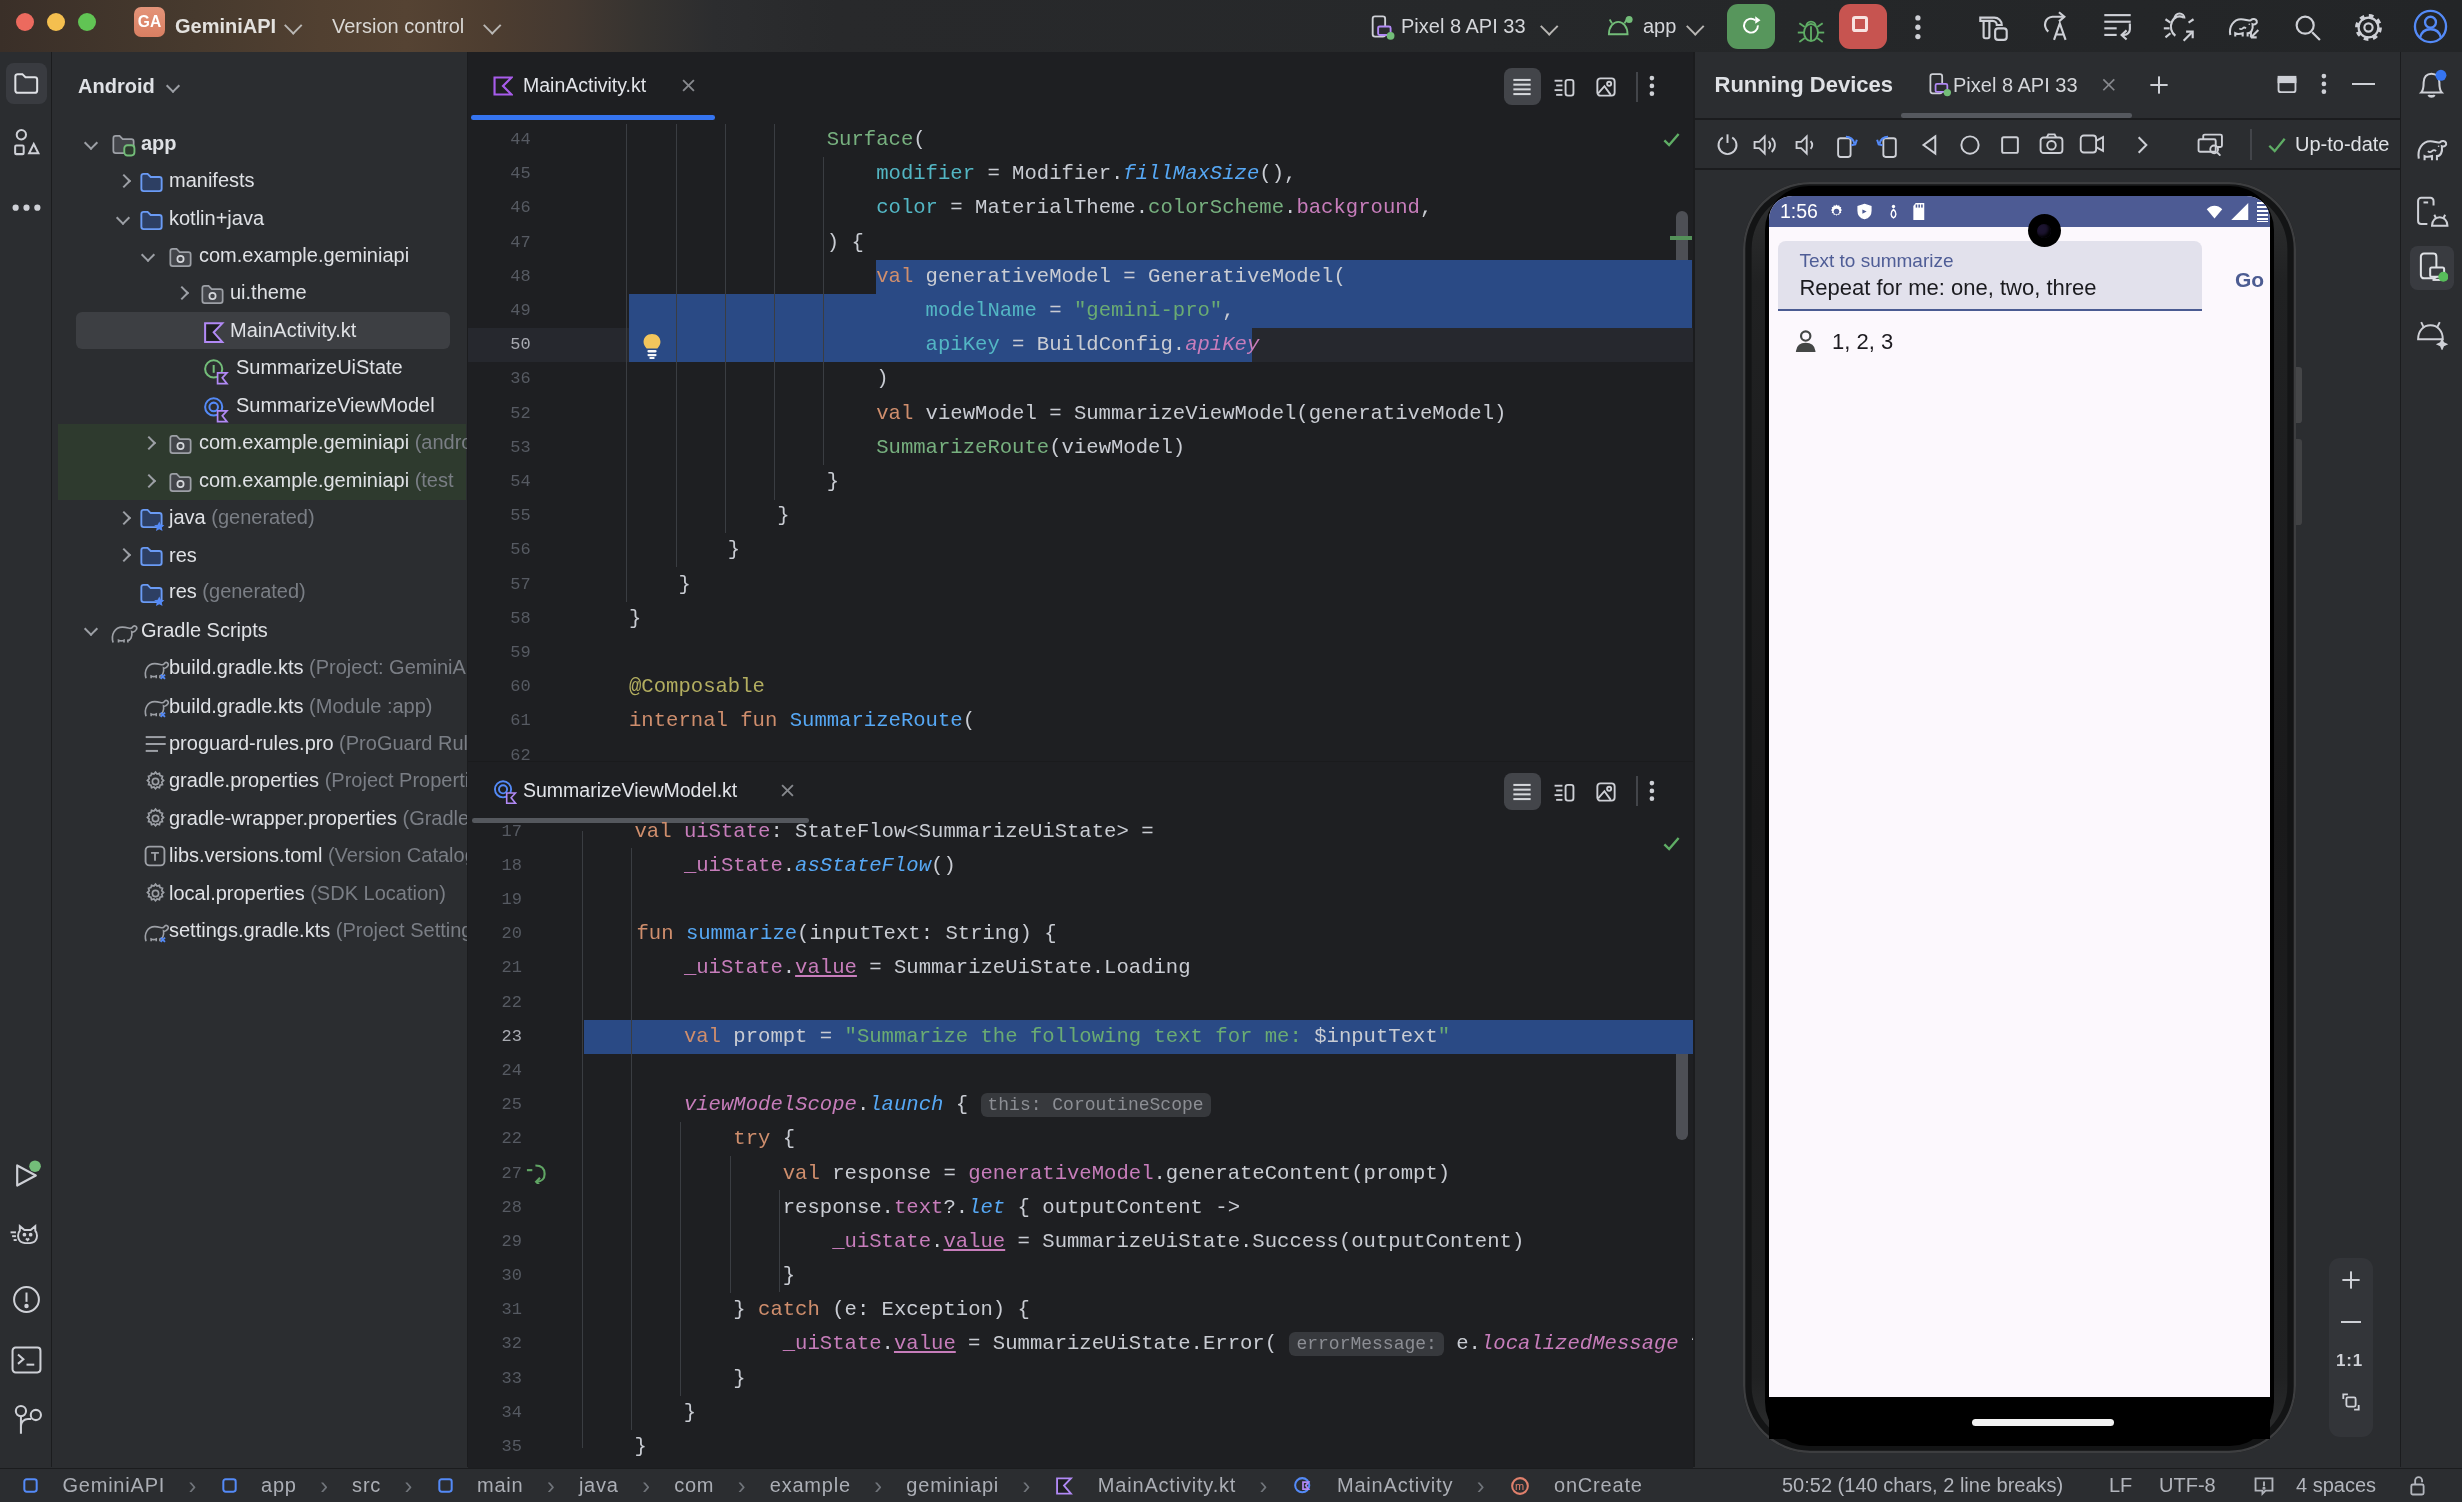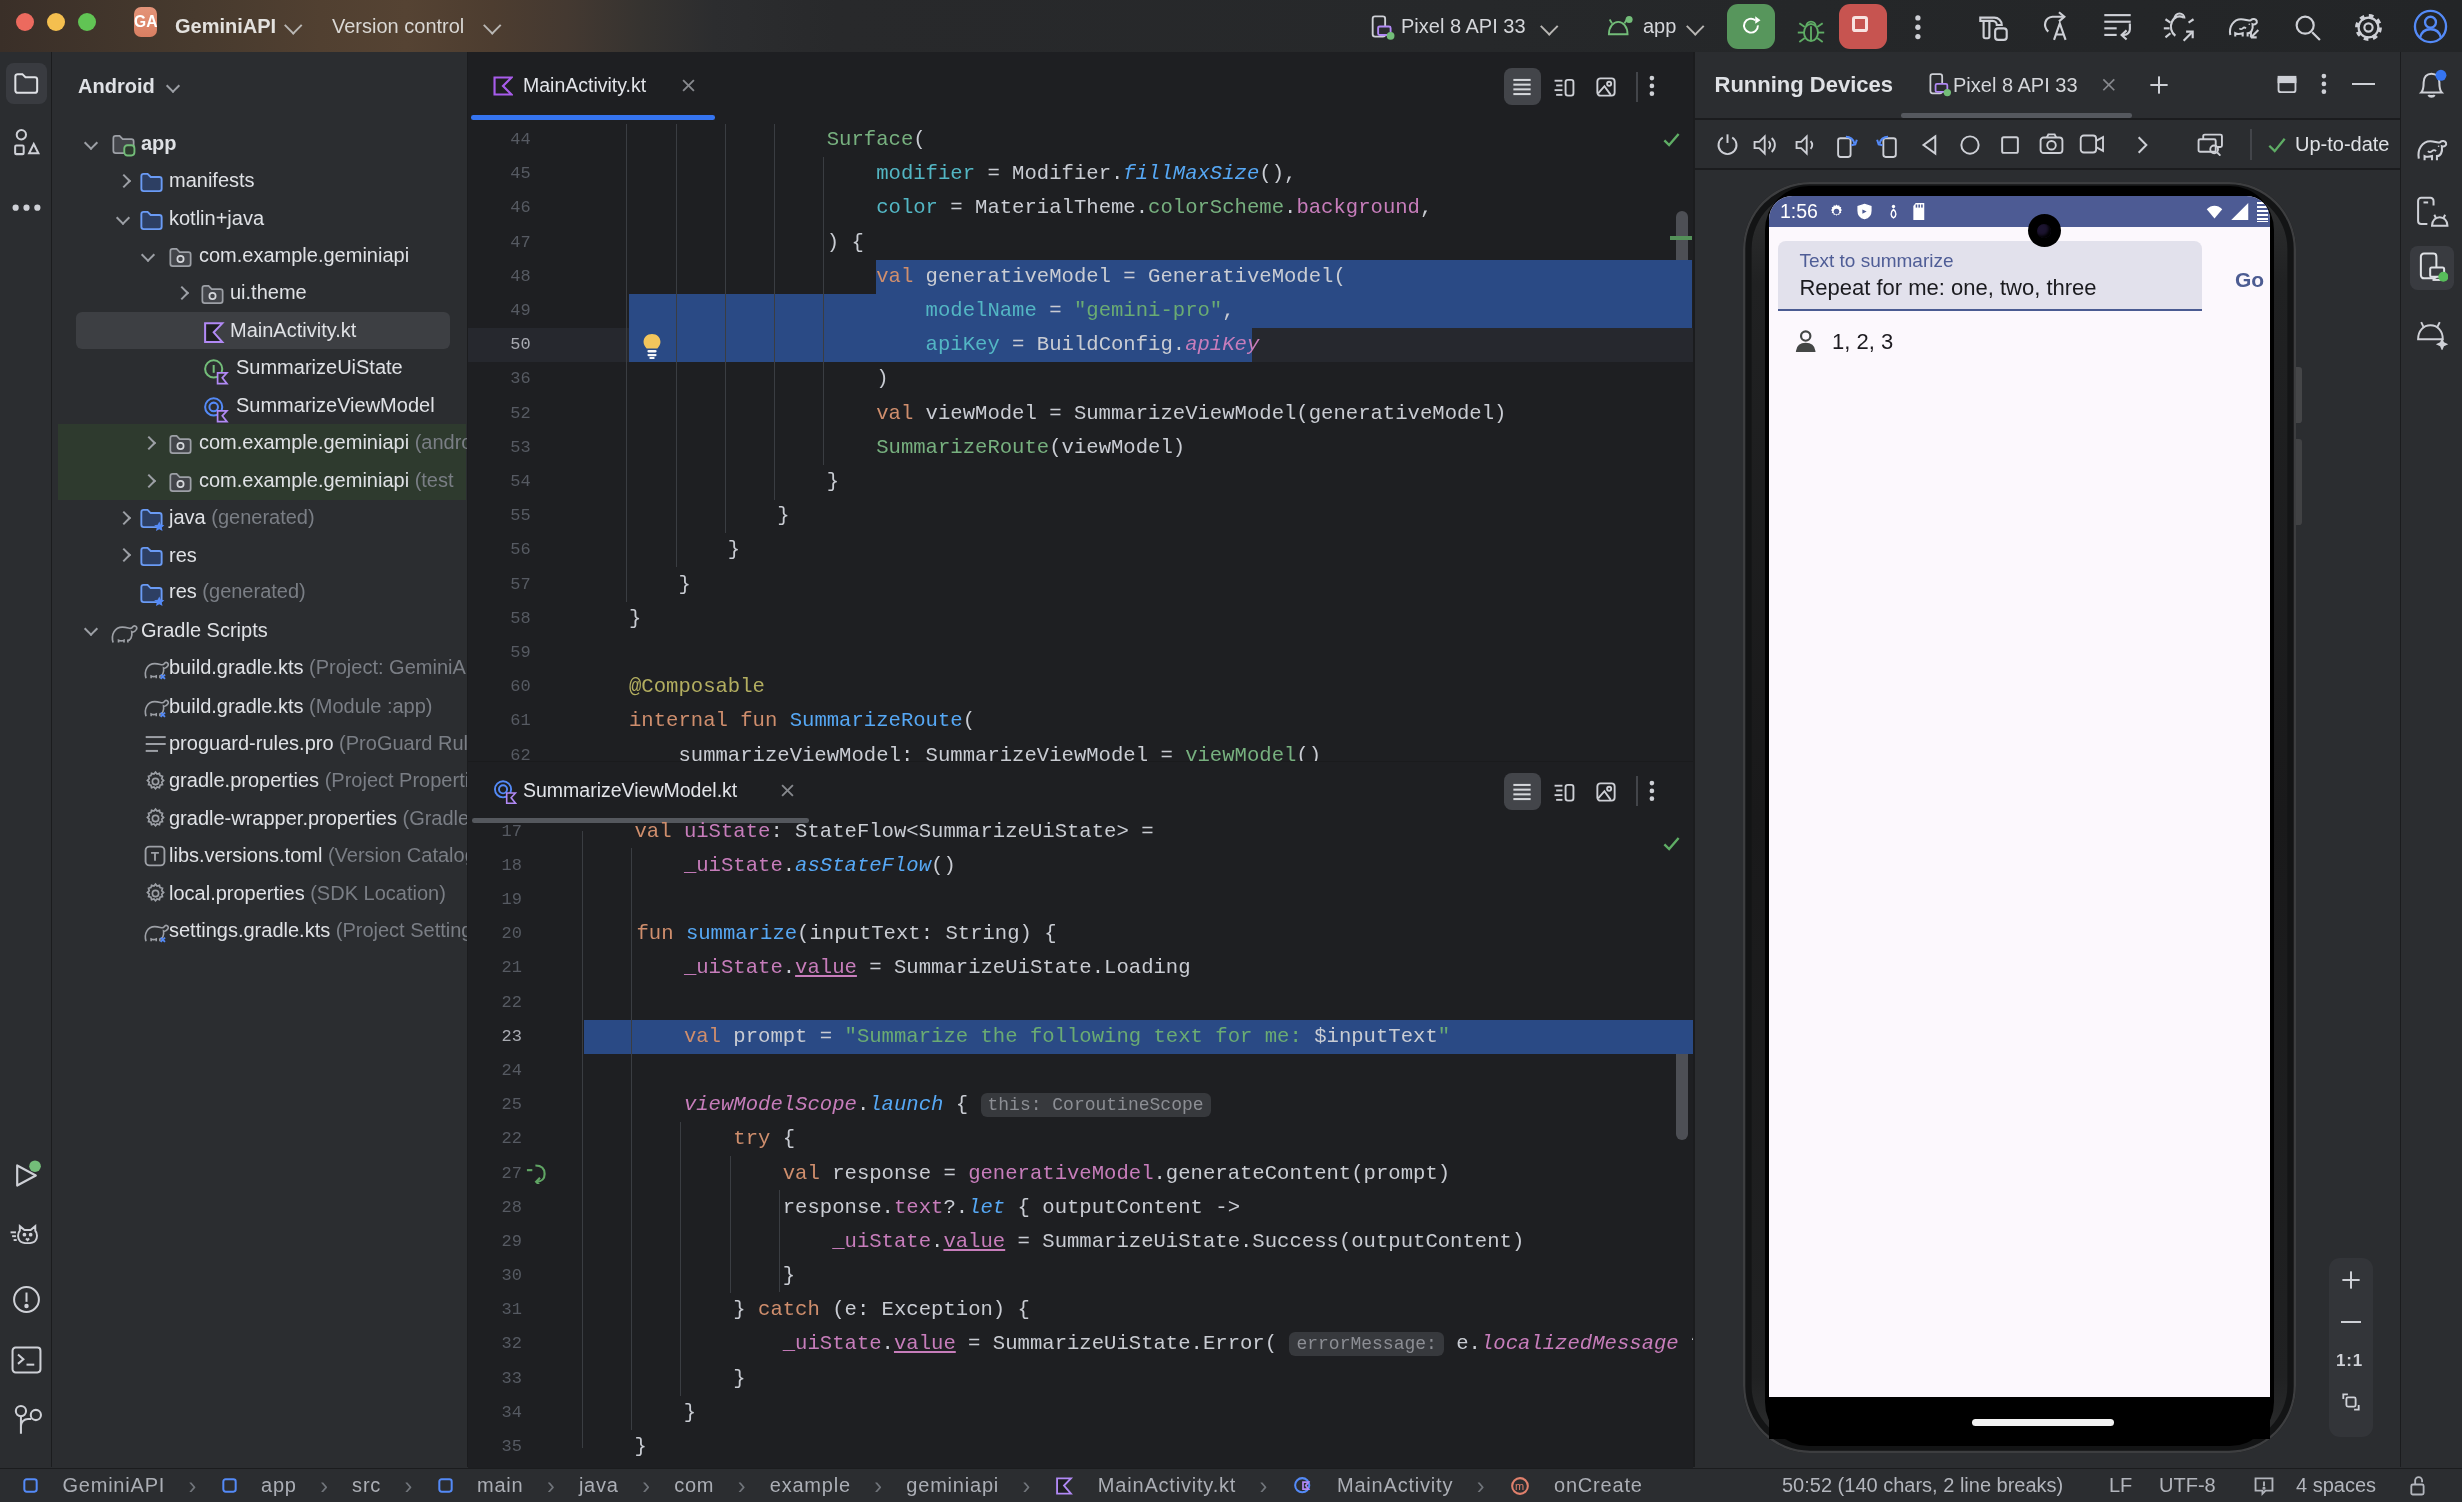--- a/index.html
+++ b/index.html
@@ -3,21 +3,21 @@
 * { margin:0; padding:0; box-sizing:border-box; }
 html,body { width:2462px; height:1502px; overflow:hidden; background:#2B2D30; }
 body { font-family:"Liberation Sans", sans-serif; color:#DFE1E5; }
 #root { position:relative; width:2462px; height:1502px; }
 .abs { position:absolute; }
 
 #titlebar { left:0; top:0; width:2462px; height:52px;
   background:linear-gradient(90deg,#3a2f28 0%,#473a2e 8%,#514031 13%,#554333 16.5%,#4d3d30 20%,#443931 23%,#363330 26%,#2c2d2f 29%,#28292b 34%,#26282a 60%,#232527 100%);
 }
 .tl { border-radius:50%; width:18px; height:18px; top:13.3px; }
-#ga { left:134px; top:7px; width:23px; height:30px; border-radius:7px; background:linear-gradient(180deg,#e49479,#d97f62); color:#fff; font-weight:bold; font-size:15.6px; text-align:center; line-height:30px; }
+#ga { left:134px; top:7px; width:31px; height:30px; border-radius:7px; background:linear-gradient(180deg,#e49479,#d97f62); color:#fff; font-weight:bold; font-size:15.6px; text-align:center; line-height:30px; }
 .tbtxt { font-size:20px; line-height:52px; color:#e3e1de; }
 .chev { width:12.5px; height:12.5px; border-right:2px solid #b9b7b4; border-bottom:2px solid #b9b7b4; transform:rotate(45deg); }
 
 .vline { background:#1b1c1e; width:1.6px; }
 .hline { background:#1b1c1e; height:1.6px; }
 
 #leftstrip { left:0; top:52px; width:52px; height:1415px; background:#2B2D30; }
 #rightstrip { left:2401px; top:52px; width:61px; height:1415px; background:#2B2D30; }
 .stripsel { background:#393B40; border-radius:7.8px; }
 
@@ -412,21 +412,20 @@
   <div class="code" style="left:161px;top:310px;">                    )</div>
   <div class="code" style="left:161px;top:345px;">                    <span class="k">val</span> viewModel = SummarizeViewModel(generativeModel)</div>
   <div class="code" style="left:161px;top:379px;">                    <span class="cg">SummarizeRoute</span>(viewModel)</div>
   <div class="code" style="left:161px;top:413px;">                }</div>
   <div class="code" style="left:161px;top:447px;">            }</div>
   <div class="code" style="left:161px;top:481px;">        }</div>
   <div class="code" style="left:161px;top:516px;">    }</div>
   <div class="code" style="left:161px;top:550px;">}</div>
   <div class="code" style="left:161px;top:618px;"><span class="an">@Composable</span></div>
   <div class="code" style="left:161px;top:652px;"><span class="k">internal</span> <span class="k">fun</span> <span class="fn">SummarizeRoute</span>(</div>
-  <div class="code" style="left:161px;top:687px;">    summarizeViewModel: SummarizeViewModel = <span class="cg">viewModel</span>()</div>
 
   <svg class="abs" style="left:174px;top:281px;z-index:3;" width="20" height="26.5" viewBox="0 0 26 34">
     <path d="M13 1 C19.5 1 24 5.5 24 11.5 C24 15.5 21.5 18 20 20 L6 20 C4.5 18 2 15.5 2 11.5 C2 5.5 6.5 1 13 1 Z" fill="#f2c55c"></path>
     <rect x="7" y="22" width="12" height="3" rx="1.5" fill="#f8f8f8"></rect>
     <rect x="7" y="27" width="12" height="3" rx="1.5" fill="#f8f8f8"></rect>
     <rect x="9.5" y="31" width="7" height="2.6" rx="1.3" fill="#f8f8f8"></rect>
   </svg>
 
   <svg class="abs" style="left:1194px;top:78px;" width="19" height="19" viewBox="0 0 24 24" fill="none">
     <path d="M3 13 L9 19 L21 5" stroke="#5fad65" stroke-width="3"></path>

